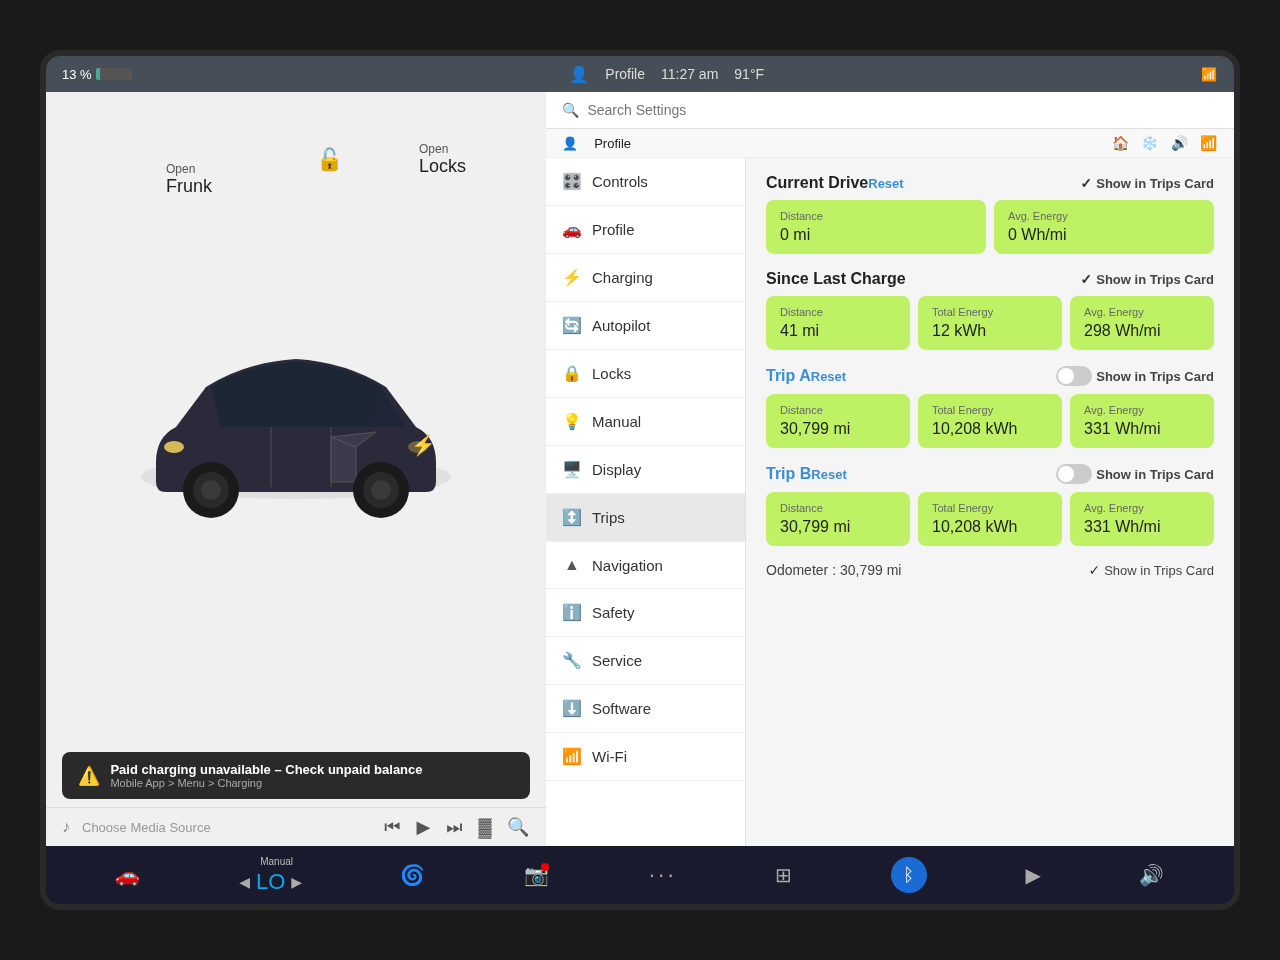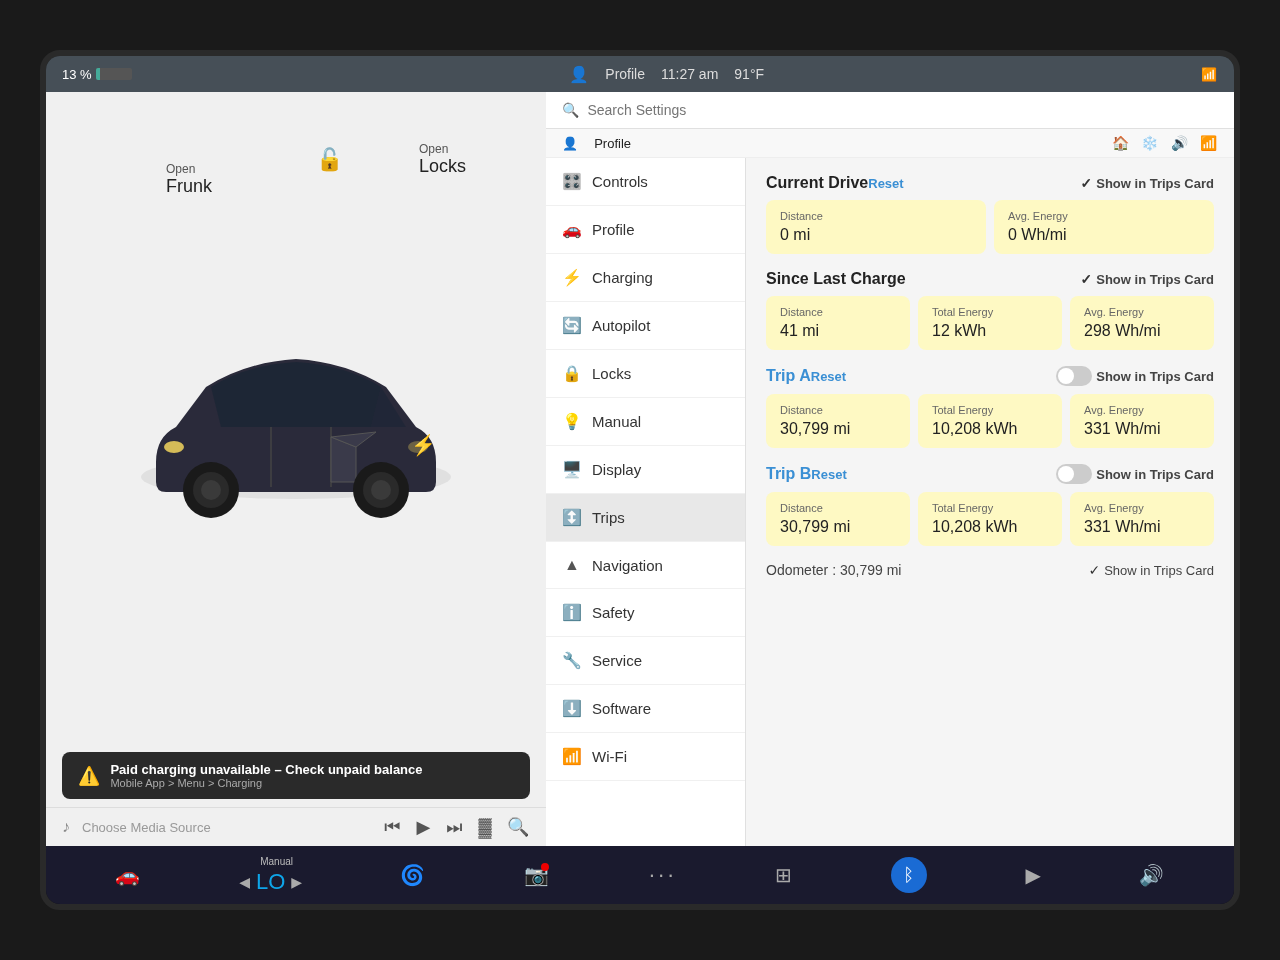--- a/index.html
+++ b/index.html
@@ -299,21 +299,21 @@
       color: #444;
     }
     .checkmark { color: #333; font-size: 14px; }
 
     .stats-row {
       display: flex;
       gap: 8px;
       margin: 8px 0 16px;
     }
     .stat-card {
-      background: #fef9c3;
+      background: #bef264;
       border-radius: 8px;
       padding: 10px 14px;
       flex: 1;
     }
     .stat-label {
       font-size: 11px;
       color: #666;
       margin-bottom: 4px;
     }
     .stat-value {

